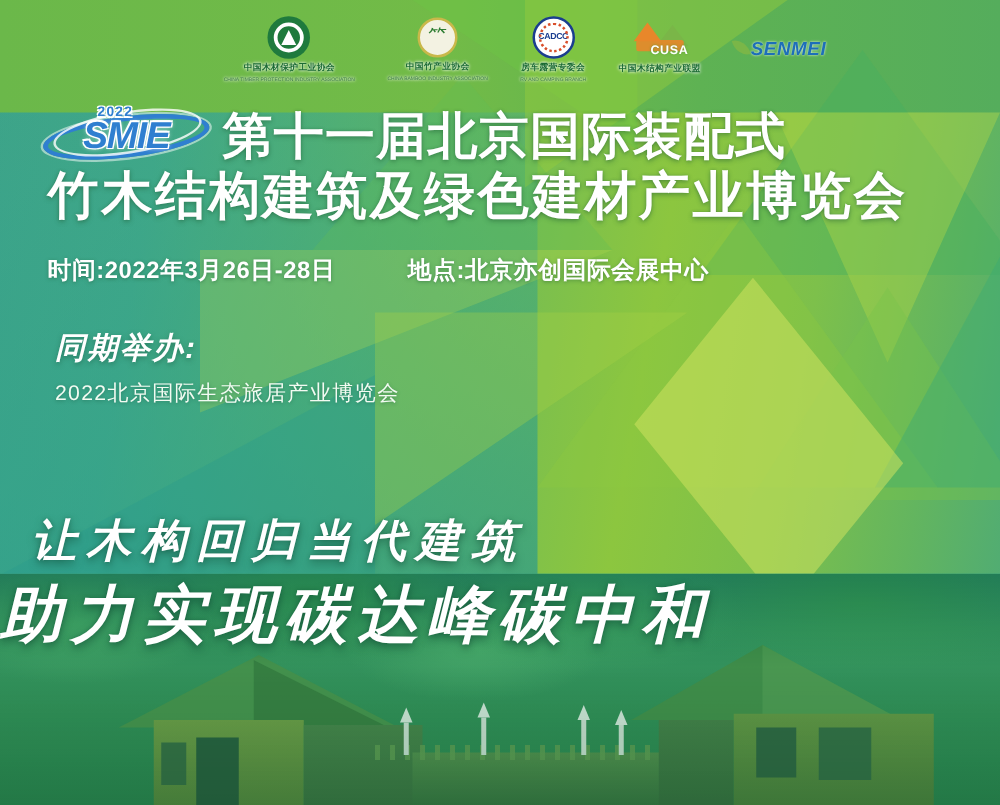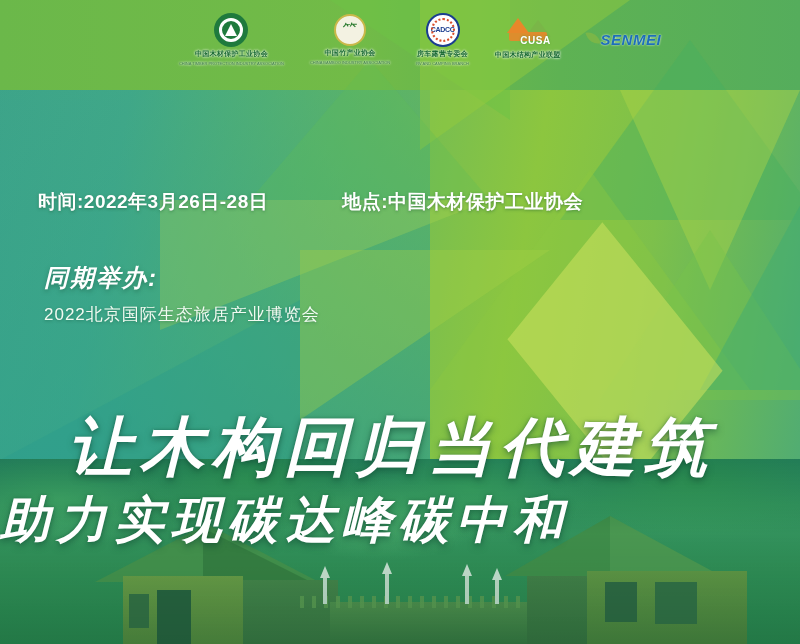--- a/index.html
+++ b/index.html
@@ -156,22 +156,22 @@
   .t-line{
     font-size:40px; font-weight:bold; color:#ffffff; letter-spacing:1px;
     line-height:1.12; white-space:nowrap;
     text-shadow:0 2px 4px rgba(30,90,50,.45), 0 0 2px rgba(40,100,60,.35);
   }
   .title-row2{ padding-left:38px; margin-top:2px; }
   .title-row2 .t-line{ letter-spacing:2px; font-size:41px; }
 
   
   .meta-row{
-    position:absolute; left:38px; top:189px; width:740px; z-index:10;
-    display:flex; align-items:center;gap:16px;
+    position:absolute; left:38px; top:203px; width:740px; z-index:10;
+    display:flex; align-items:center;
   }
   .meta-item{
     font-size:19px; font-weight:bold; color:#ffffff; letter-spacing:.5px;
     text-shadow:0 1px 3px rgba(30,90,50,.5);
     white-space:nowrap;
   }
   .meta-item.venue{ margin-left:58px; }
 
   
   .concurrent{ position:absolute; left:44px; top:262px; z-index:10; }
@@ -188,21 +188,21 @@
   }
 
   
   .slogan-wrap{ position:absolute; left:0; top:415px; width:800px; z-index:10; }
   .slogan{
     font-family:"DejaVu Serif","Liberation Serif",serif;
     font-weight:bold; font-style:italic; color:#ffffff;
     text-shadow:0 3px 7px rgba(15,70,50,.55), 0 0 3px rgba(20,80,55,.4);
     white-space:nowrap; line-height:1;
   }
-  .slogan-1{ font-size:64px; letter-spacing:8px; padding-left:68px; }
+  .slogan-1{ font-size:36px; letter-spacing:8px; padding-left:25px; }
   .slogan-2{ font-size:50px; letter-spacing:7px; margin-top:16px; }
 
   
   .scene{ position:absolute; left:0; bottom:0; width:800px; height:185px; z-index:4; }
   .forest-far{
     position:absolute; left:0; top:0; width:800px; height:185px;
     background:
       radial-gradient(ellipse 160px 70px at 60px 40px, rgba(86,188,120,.8), transparent 70%),
       radial-gradient(ellipse 200px 80px at 250px 20px, rgba(70,175,105,.85), transparent 70%),
       radial-gradient(ellipse 180px 75px at 470px 30px, rgba(80,185,115,.8), transparent 70%),
@@ -407,24 +407,38 @@
     </div>
 
     <div class="logo">
       <div class="lg5-mark">
         <div class="leaf"></div>
         <div class="word">SENMEI</div>
       </div>
     </div>
   </div>
 
+  <div class="title-block">
+    <div class="title-row1">
+      <div class="smie">
+        <div class="ellipse"></div>
+        <div class="ellipse2"></div>
+        <div class="year">2022</div>
+        <div class="word">SMIE</div>
+      </div>
+      <div class="t-line">第十一届北京国际装配式</div>
+    </div>
+    <div class="title-row2">
+      <div class="t-line">竹木结构建筑及绿色建材产业博览会</div>
+    </div>
+  </div>
 
   <div class="meta-row">
     <div class="meta-item date">时间:2022年3月26日-28日</div>
-    <div class="meta-item venue">地点:中国木材保护工业协会</div>
+    <div class="meta-item venue">地点:北京亦创国际会展中心</div>
   </div>
 
   <div class="concurrent">
     <div class="concurrent-head">同期举办:</div>
     <div class="concurrent-item">2022北京国际生态旅居产业博览会</div>
   </div>
 
   <div class="slogan-wrap">
     <div class="slogan slogan-1">让木构回归当代建筑</div>
     <div class="slogan slogan-2">助力实现碳达峰碳中和</div>

